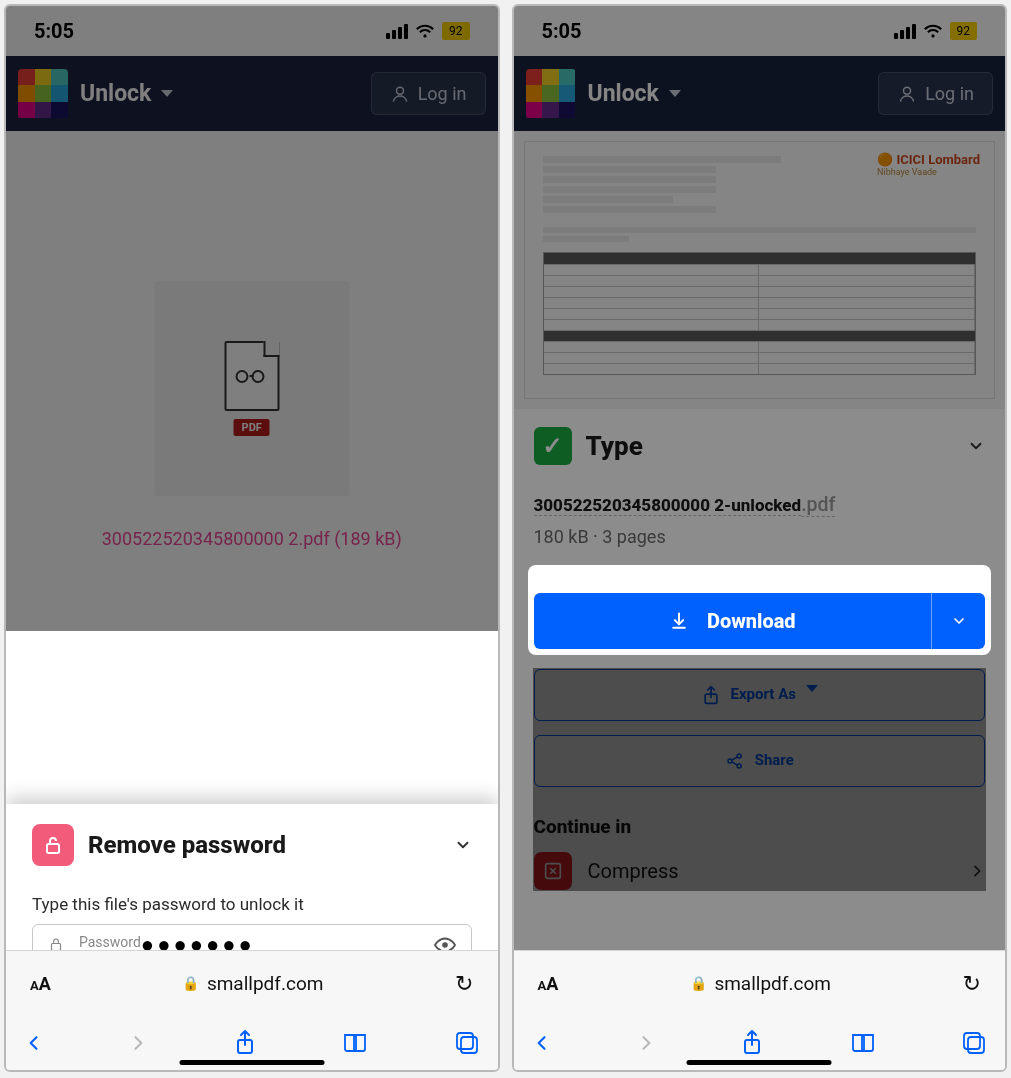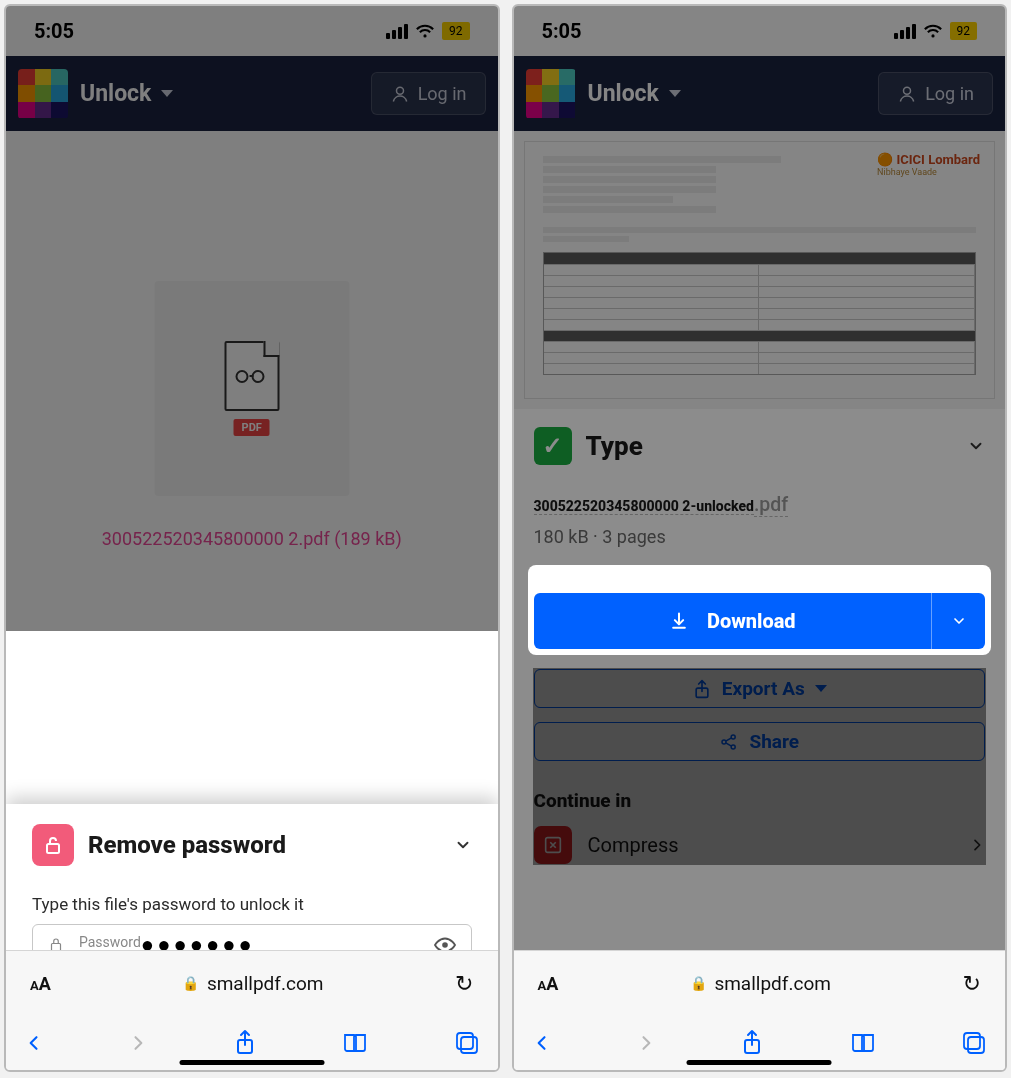--- a/index.html
+++ b/index.html
@@ -23,21 +23,21 @@
   .header-title-wrap { display: flex; align-items: center; gap: 10px; color: #fff; font-size: 23px; font-weight: 700; }
   .caret-down { width:0;height:0;border-left:6px solid transparent;border-right:6px solid transparent;border-top:7px solid #cfd3e0;}
   .login-btn { display:flex; align-items:center; gap:8px; background:rgba(255,255,255,0.08); border:1px solid rgba(255,255,255,0.15); color:#cfd3e0; padding:10px 18px; border-radius:6px; font-size:18px; }
   .body-area { flex:1; background:#fff; position:relative; }
   .pdf-card { position:absolute; top:150px; left:50%; transform:translateX(-50%); width:195px; height:215px; background:#f5f5f5; border-radius:4px; display:flex; flex-direction:column; align-items:center; justify-content:center; }
   .pdf-doc { width:55px; height:70px; background:#fff; border:2px solid #333; border-radius:2px; position:relative; display:flex; align-items:center; justify-content:center;}
   .pdf-doc::after{content:"";position:absolute;top:-2px;right:-2px;width:14px;height:14px;background:#f5f5f5;border-left:2px solid #333;border-bottom:2px solid #333;}
   .glasses { width:32px; height:16px; display:flex; gap:3px; align-items:center; }
   .glasses span{width:13px;height:13px;border:2.5px solid #333;border-radius:50%;}
   .glasses::before{content:"";width:4px;height:2.5px;background:#333;position:absolute;left:50%;transform:translateX(-50%);}
-  .pdf-badge{background:#ef4444;color:#fff;font-size:11px;font-weight:700;padding:2px 8px;margin-top:8px;border-radius:2px;}
+  .pdf-badge{background:#b91c1c;color:#fff;font-size:11px;font-weight:700;padding:2px 8px;margin-top:8px;border-radius:2px;}
   .file-info{position:absolute;top:397px;left:0;right:0;text-align:center;color:#ec4899;font-size:18px;}
   .sheet { position:absolute; left:0; right:0; bottom:4px; background:#fff; z-index:10; padding: 20px 26px 22px; box-shadow: 0 -6px 18px rgba(0,0,0,0.2); }
   .sheet-header{display:flex;align-items:center;gap:14px;}
   .unlock-icon{width:42px;height:42px;background:#f25b7a;border-radius:8px;display:flex;align-items:center;justify-content:center;}
   .sheet-title{font-size:24px;font-weight:800;color:#1a1a1a;flex:1;}
   .chevron{font-size:20px;color:#333;}
   .sheet-sub{margin-top:28px;font-size:17px;color:#2b2b2b;}
   .pw-field{margin-top:10px;border:1px solid #c7c7c7;border-radius:6px;display:flex;align-items:center;padding:8px 14px;gap:14px;}
   .pw-inner{flex:1;display:flex;}
   .pw-label{font-size:14px;color:#888;}
@@ -64,27 +64,27 @@
   .doc-para{margin-top:14px;}.doc-para div{height:6px;background:#eee;margin-bottom:3px;}.doc-para div:first-child{width:100%}.doc-para div:last-child{width:20%}
   .doc-table{margin-top:10px;border:1px solid #aaa;}
   .doc-th{background:#5a5a5a;height:11px;}
   .doc-tr{display:flex;border-top:1px solid #ccc;}
   .doc-td{flex:1;height:10px;border-right:1px solid #ccc;padding:1px 3px;font-size:7px;color:#999;}
   .doc-th2{background:#5a5a5a;height:11px;border-top:1px solid #ccc;}
   .done-area{padding:18px 20px 10px;background:#fff;position:relative;z-index:10;margin-top:0;}
   .done-row{display:flex;align-items:center;gap:14px;}
   .done-check{width:38px;height:38px;background:#1aab40;border-radius:6px;display:flex;align-items:center;justify-content:center;color:#fff;font-size:24px;font-weight:900;}
   .done-title{font-size:26px;font-weight:800;color:#1a1a1a;flex:1;}
-  .result-name{margin-top:40px;font-size:14px;font-weight:800;color:#1a1a1a;border-bottom:1.5px dashed #bbb;display:inline;}
+  .result-name{margin-top:40px;font-size:17px;font-weight:800;color:#1a1a1a;border-bottom:1.5px dashed #bbb;display:inline;}
   .result-ext{font-size:19.5px;color:#9a9a9a;font-weight:500;border-bottom:1.5px dashed #bbb;}
   .result-meta{margin-top:10px;color:#6b6b6b;font-size:18px;}
   .dl-row{margin-top:22px;display:flex;gap:0;box-shadow:0 0 0 5px #fff, 0 0 0 5px #fff; border-radius:6px;overflow:hidden;}
   .dl-main{flex:1;background:#0061ff;color:#fff;padding:16px;font-size:20px;font-weight:800;display:flex;align-items:center;justify-content:center;gap:18px;}
   .dl-caret{width:54px;background:#0061ff;border-left:1px solid rgba(255,255,255,0.4);display:flex;align-items:center;justify-content:center;color:#fff;font-size:18px;}
-  .sec-btn{margin-top:14px;border:1.5px solid #0061ff;border-radius:6px;padding:7px;color:#0061ff;font-size:19px;font-weight:700;display:flex;align-items:center;justify-content:center;gap:10px;}
+  .sec-btn{margin-top:14px;border:1.5px solid #0061ff;border-radius:6px;padding:15px;color:#0061ff;font-size:15px;font-weight:700;display:flex;align-items:flex-start;justify-content:center;gap:10px;}
   .continue-h{margin-top:28px;font-size:19px;font-weight:800;color:#1a1a1a;}
   .cont-row{margin-top:14px;display:flex;align-items:center;gap:16px;}
   .cont-ico{width:38px;height:38px;background:#e5252a;border-radius:7px;display:flex;align-items:center;justify-content:center;color:#fff;}
   .cont-label{flex:1;font-size:20px;color:#1a1a1a;}
   .right-body{flex:1;background:#fff;display:flex;flex-direction:column;position:relative;}
   .upper-block{position:relative;}
   .upper-dim{position:absolute;inset:0;background:rgba(0,0,0,0.48);z-index:4;}
   svg{display:block;}
 </style>
 </head>

